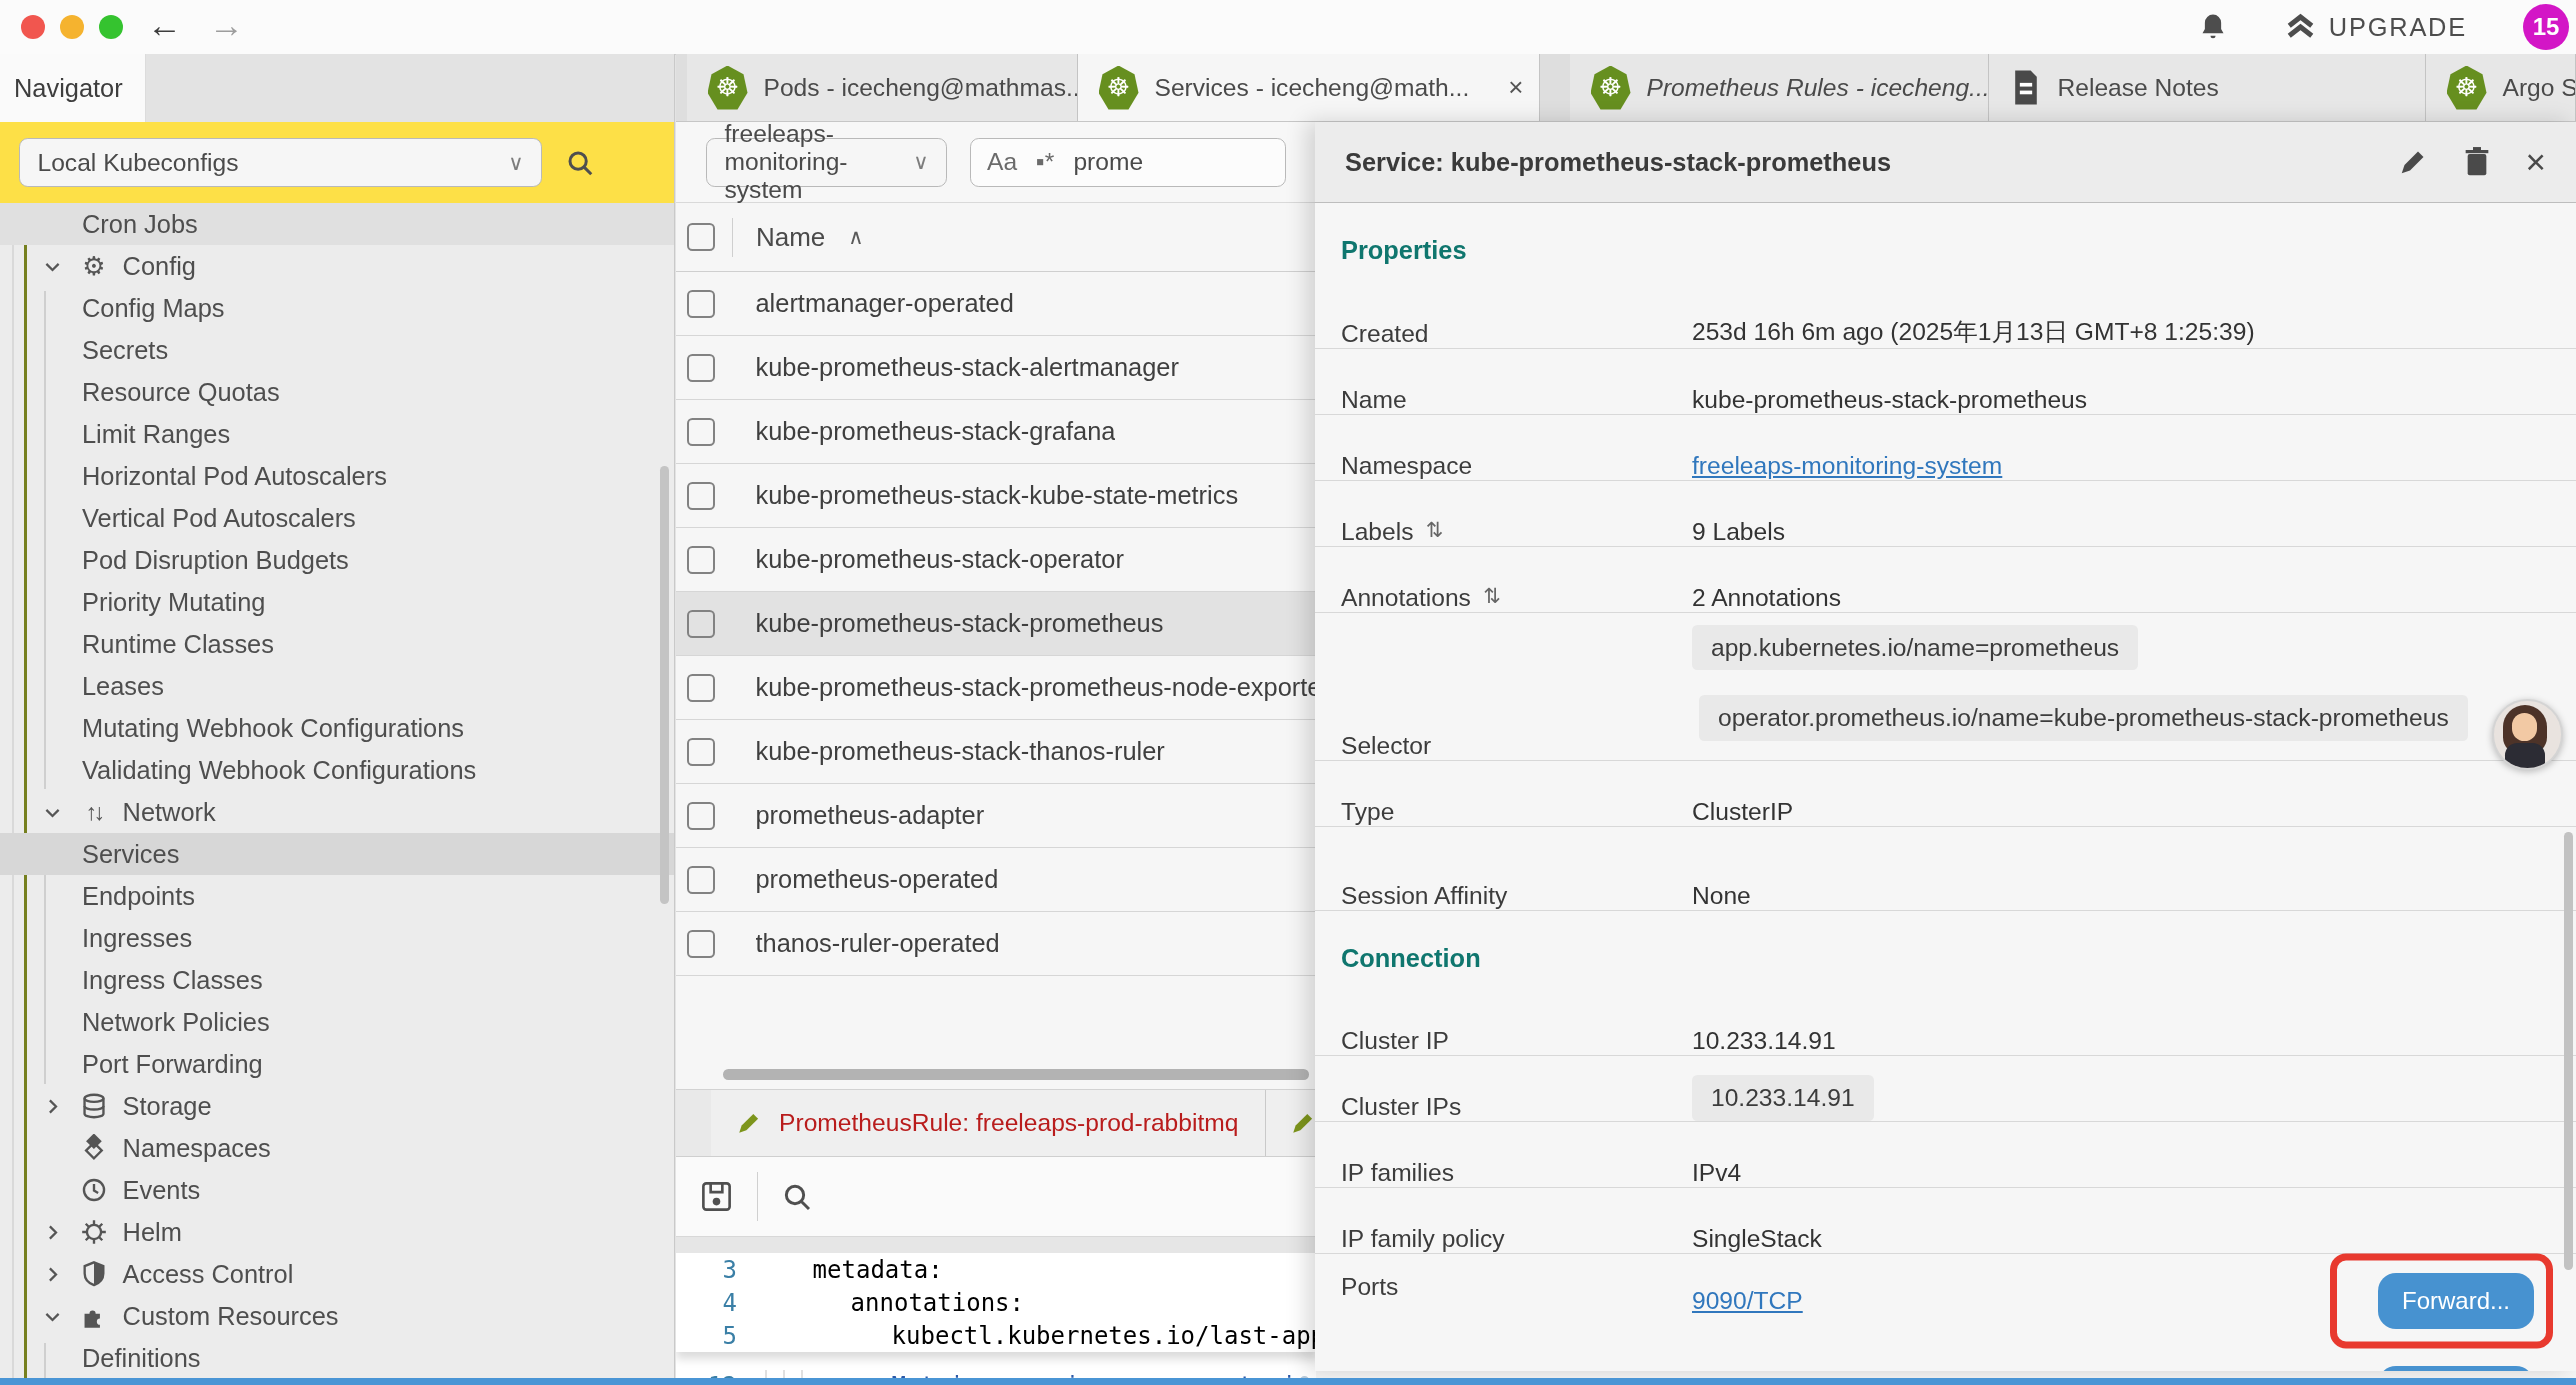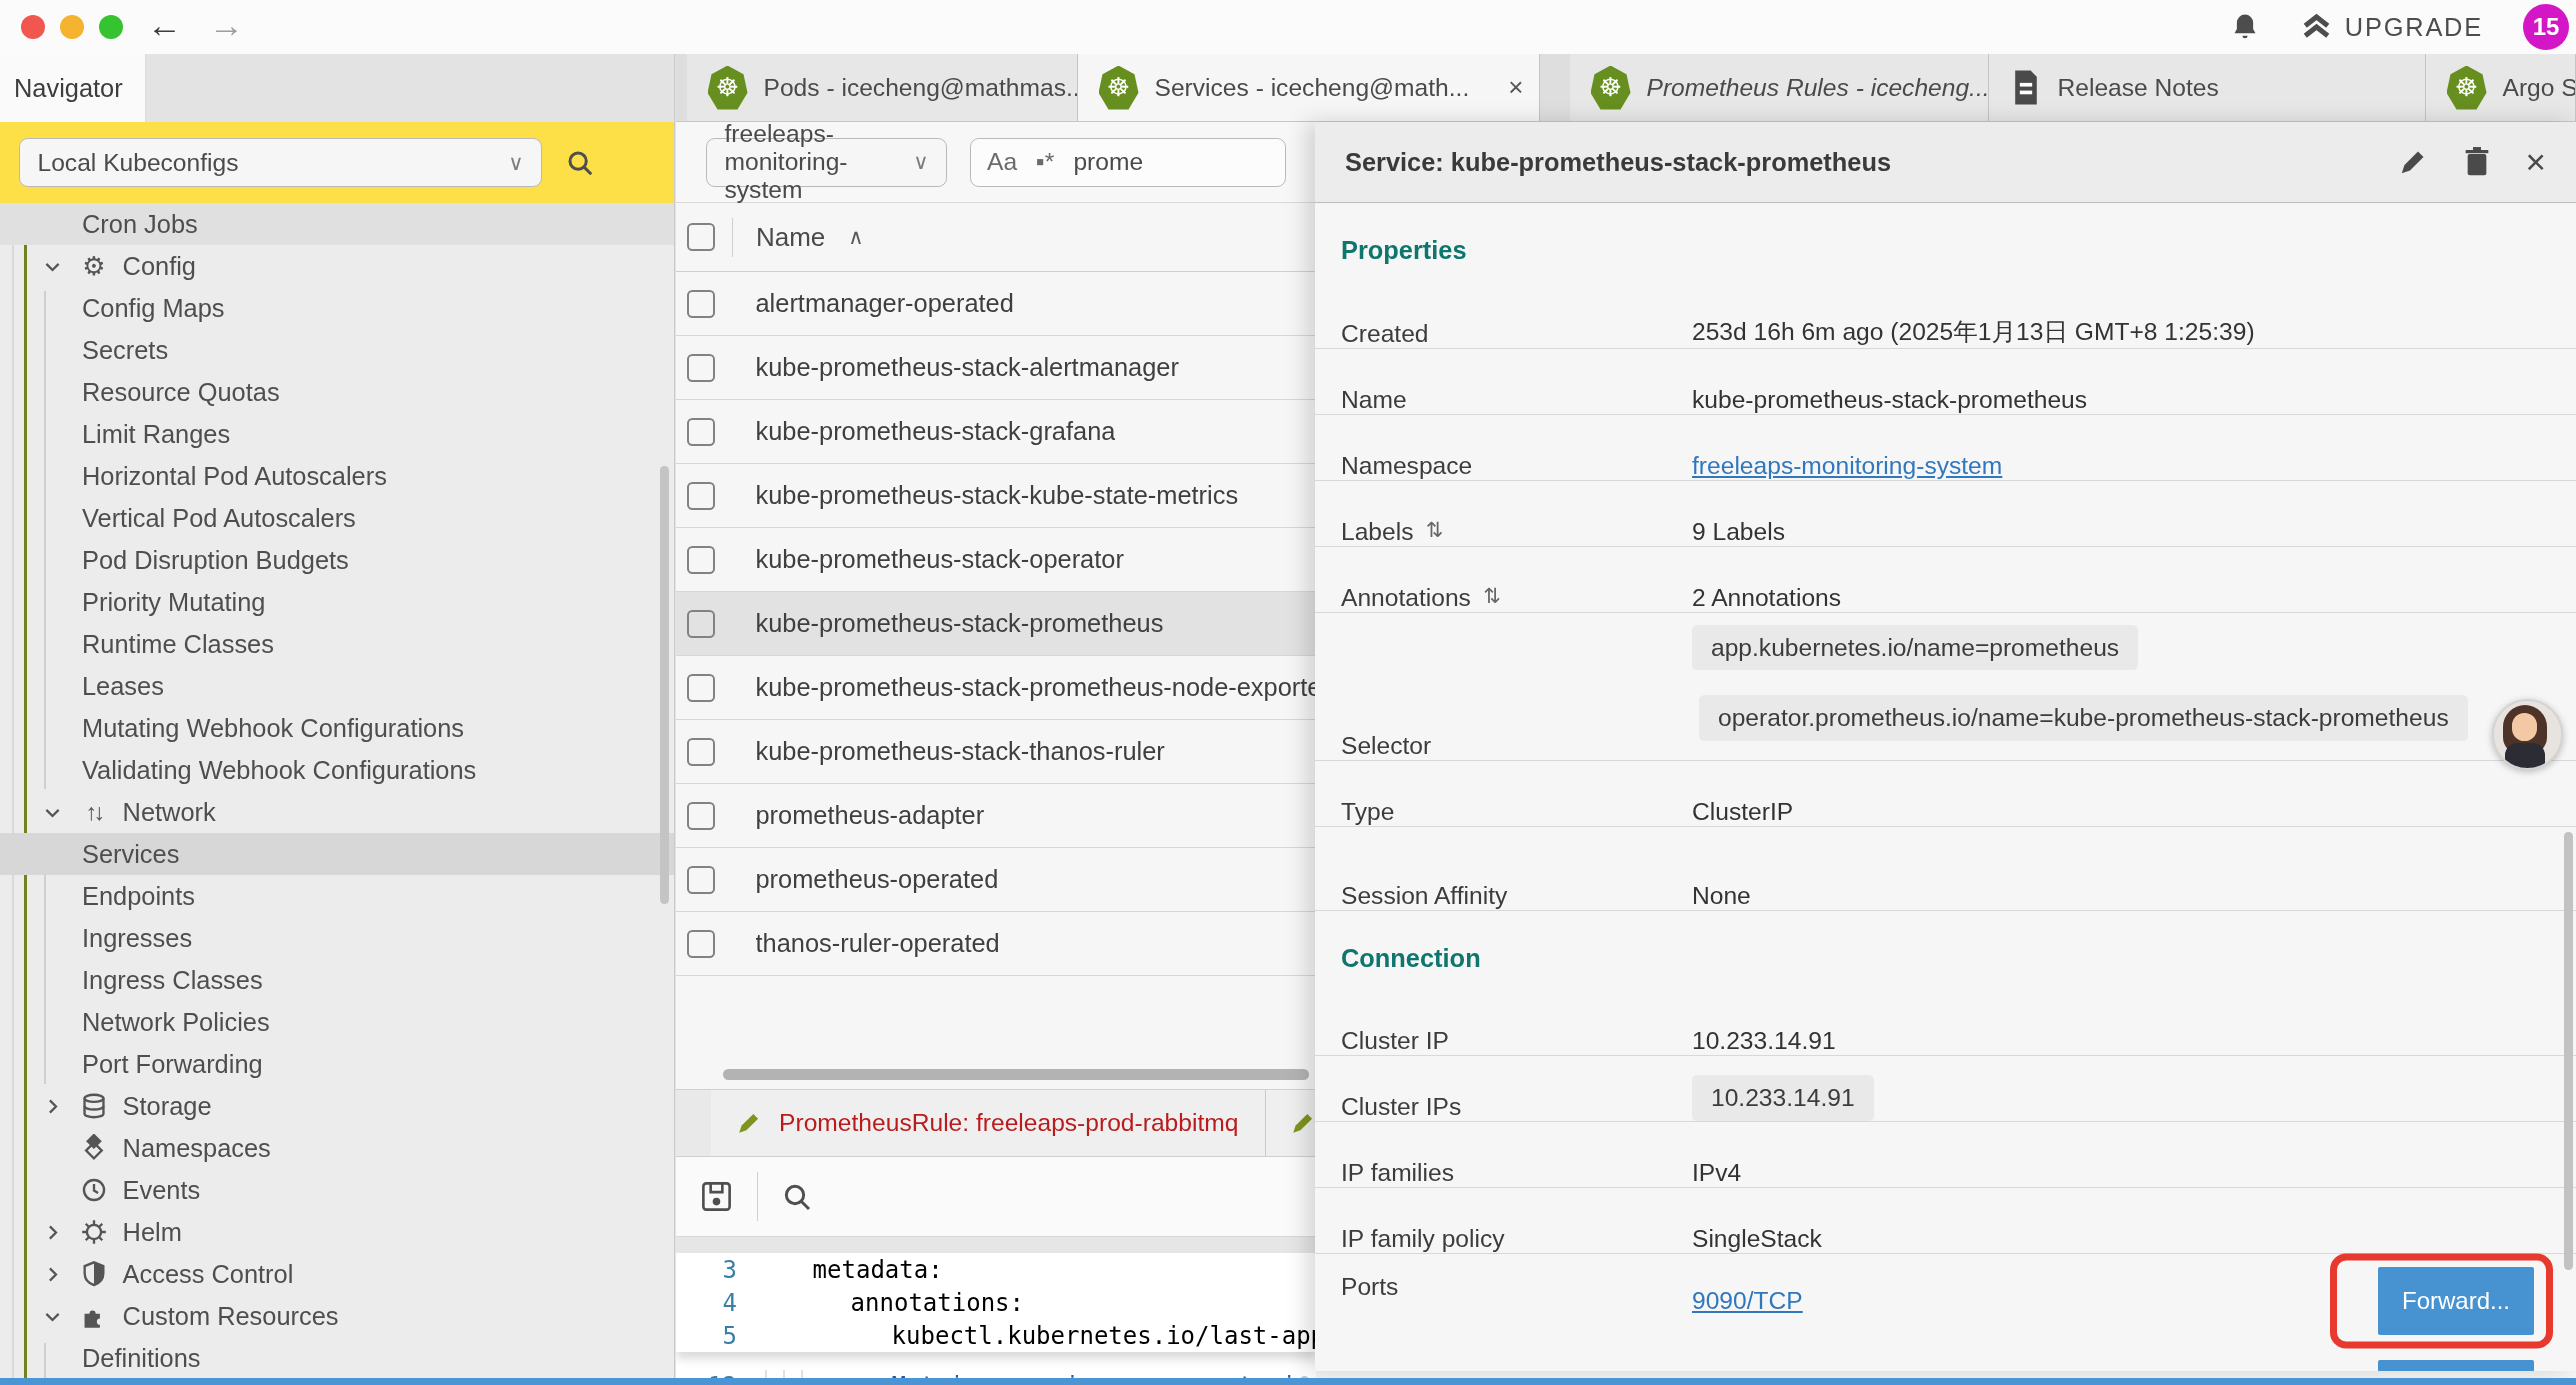--- a/index.html
+++ b/index.html
@@ -6,21 +6,21 @@
   #screen{position:relative;width:2576px;height:1385px;background:#e3e3e3;overflow:hidden;
           font-family:"Liberation Sans",sans-serif;color:#3f3f3f;}
   svg{display:block}
   
   .titlebar{position:absolute;left:0;top:0;width:2576px;height:54px;background:#fbfbfb;border-bottom:0.9px solid #cfcfcf;}
   .lights{position:absolute;left:21px;top:15px;display:flex;gap:15px;}
   .light{width:24px;height:24px;border-radius:50%;}
   .l-red{background:#f1564f}.l-yellow{background:#f5b32f}.l-green{background:#35c32f}
   .navarrow{position:absolute;top:5.3px;font-size:35px;color:#3d3d3d;}
   .navarrow.fwd{color:#9d9d9d;}
-  .tb-right{position:absolute;right:7px;top:0;height:54px;display:flex;align-items:center;gap:40px;color:#4d4d4d;}
+  .tb-right{position:absolute;right:7px;top:0;height:54px;display:flex;align-items:center;gap:56px;color:#4d4d4d;}
   .upg{display:flex;align-items:center;gap:12.3px;font-size:25.4px;letter-spacing:1.8px;color:#4d4d4d;}
   .badge{width:46px;height:46px;border-radius:50%;background:#d316c6;color:#fff;font-size:24px;font-weight:bold;
          display:flex;align-items:center;justify-content:center;}
   
   .left-pane{position:absolute;left:0;top:54px;width:675px;height:1324px;background:#ececec;border-right:0.9px solid #c9c9c9;box-sizing:border-box;}
   .nav-tabrow{height:68px;background:#e3e3e3;position:relative;}
   .nav-tab{position:absolute;left:0;top:0;width:146px;height:68px;background:#fafafa;display:flex;align-items:center;padding-left:14px;
            font-size:25.4px;color:#3d3d3d;box-sizing:border-box;border-right:0.9px solid #dcdcdc;}
   .left-toolbar{height:81px;background:#fde047;display:flex;align-items:center;padding:0 19px;gap:23px;box-sizing:border-box;}
   .selectbox{height:49px;border:1.8px solid #b9b9b9;border-radius:8.8px;background:#f6f6f6;display:flex;align-items:center;
@@ -96,22 +96,22 @@
   .sectitle{font-size:25.4px;font-weight:bold;color:#0f766e;padding:33px 0 17.5px 26px;}
   .prow{display:flex;align-items:flex-end;border-bottom:0.9px solid #d8d8d8;padding:0 0 0 26px;min-height:66px;box-sizing:border-box;}
   .plabel{width:351px;font-size:24.6px;color:#3c3c3c;padding-top:19px;display:flex;gap:12.3px;flex:0 0 auto;}
   .pvalue{font-size:24.6px;color:#333;padding-top:19px;}
   .updn{color:#666;font-size:21px;}
   .linkblue{color:#3077bd;text-decoration:underline;}
   .chip{display:inline-block;background:#e9e9e9;border-radius:5.3px;padding:8.8px 19px;font-size:24.6px;color:#3c3c3c;}
   .chipcol{display:flex;flex-direction:column;gap:24.6px;padding:12.3px 0 19px 0;}
   .portline{display:flex;align-items:center;position:relative;min-height:93px;}
   .portlink{width:456px;font-size:24.6px;flex:0 0 auto;}
-  .fwdbtn{position:absolute;right:42px;top:50%;transform:translateY(-50%);width:156px;height:68px;background:#4792d0;color:#fff;
-          border:none;border-radius:2px;font-size:24px;font-family:"Liberation Sans",sans-serif;}
+  .fwdbtn{position:absolute;right:42px;top:50%;transform:translateY(-50%);width:156px;height:56px;background:#4792d0;color:#fff;
+          border:none;border-radius:18px;font-size:24px;font-family:"Liberation Sans",sans-serif;}
   .redbox{position:absolute;right:23px;top:50%;transform:translateY(-50%);width:223px;height:95px;border:7px solid #e8392e;border-radius:16px;box-sizing:border-box;pointer-events:none;}
   .pn-scroll{position:absolute;right:3.5px;top:710px;width:8.8px;height:438px;border-radius:4.4px;background:#c2c2c2;}
   
   .avatar{position:absolute;left:2492px;top:699px;width:67px;height:67px;border-radius:50%;background:#e9e3df;border:2.6px solid #d4d4d4;overflow:hidden;box-shadow:0 1.8px 7px rgba(0,0,0,.25);}
   .av-hair{position:absolute;left:8.8px;top:3.5px;width:44px;height:49px;border-radius:23px 23px 17.5px 17.5px;background:#4d3328;}
   .av-face{position:absolute;left:18.4px;top:12.3px;width:24.6px;height:28px;border-radius:12.3px;background:#f2c9a4;}
   .av-body{position:absolute;left:10.5px;top:42px;width:40px;height:24.6px;border-radius:12.3px 12.3px 0 0;background:#2c2c34;}
   .bottomstrip{position:absolute;left:0;bottom:0;width:2576px;height:7px;background:#4a95d5;}
 </style>
 </head>

